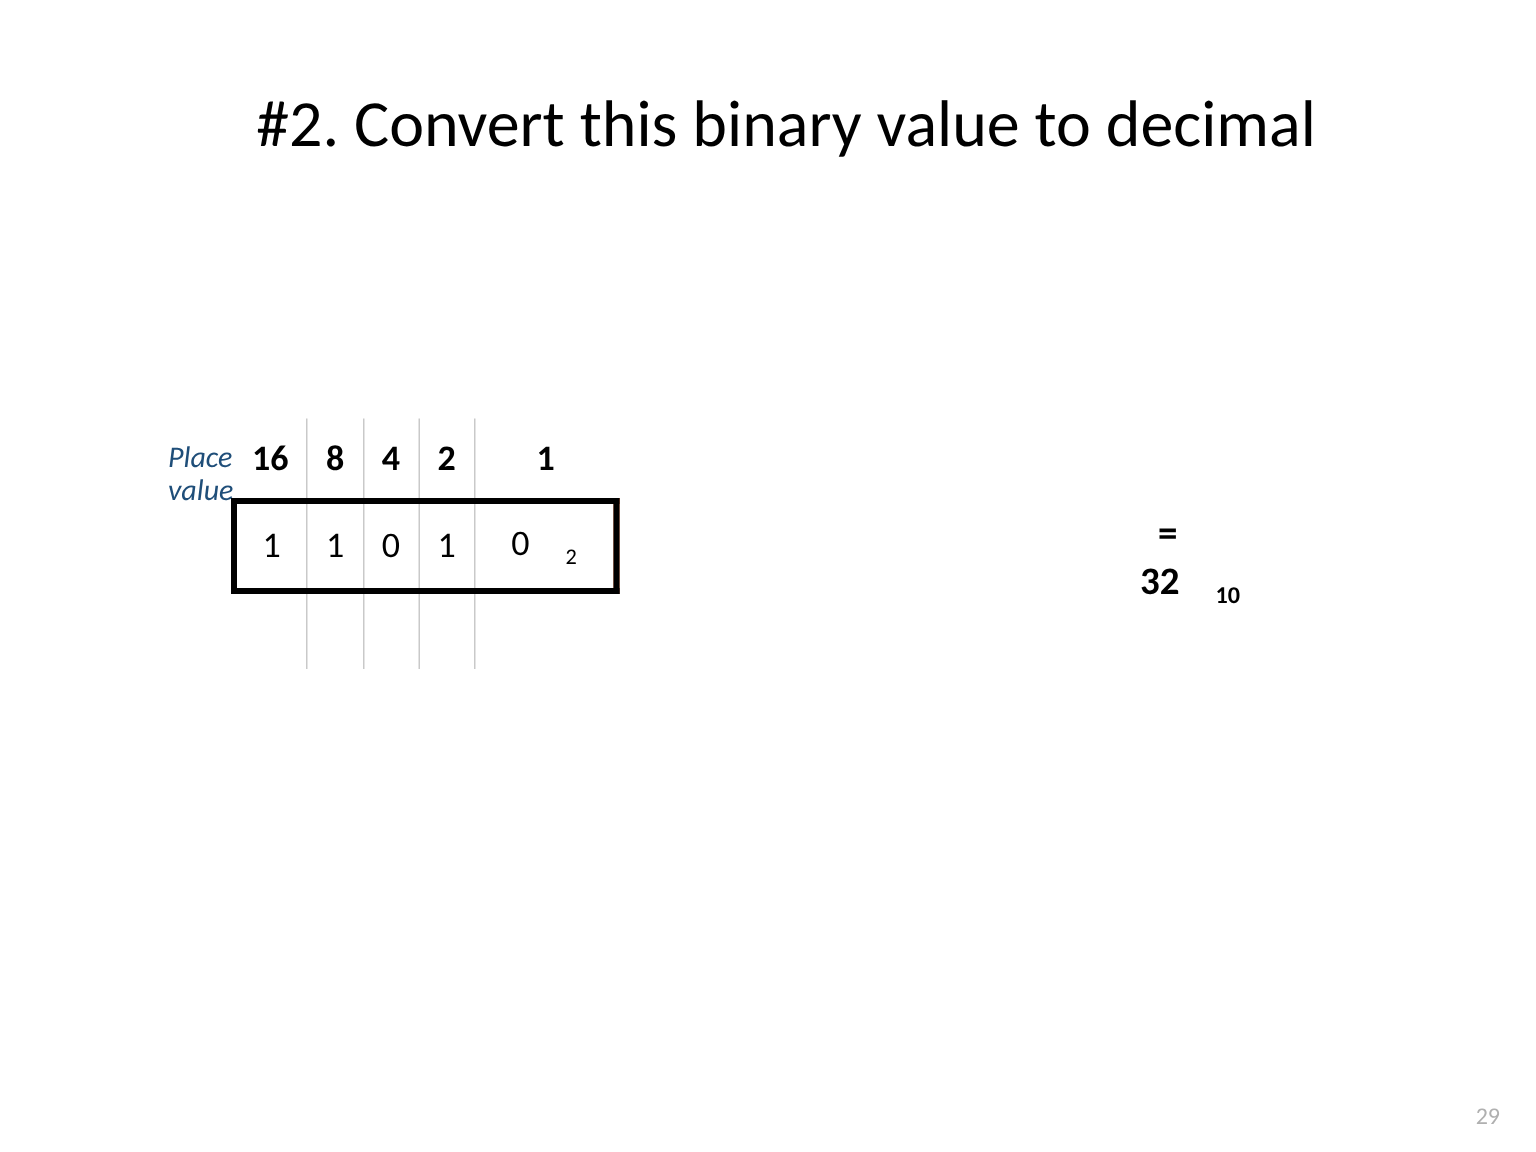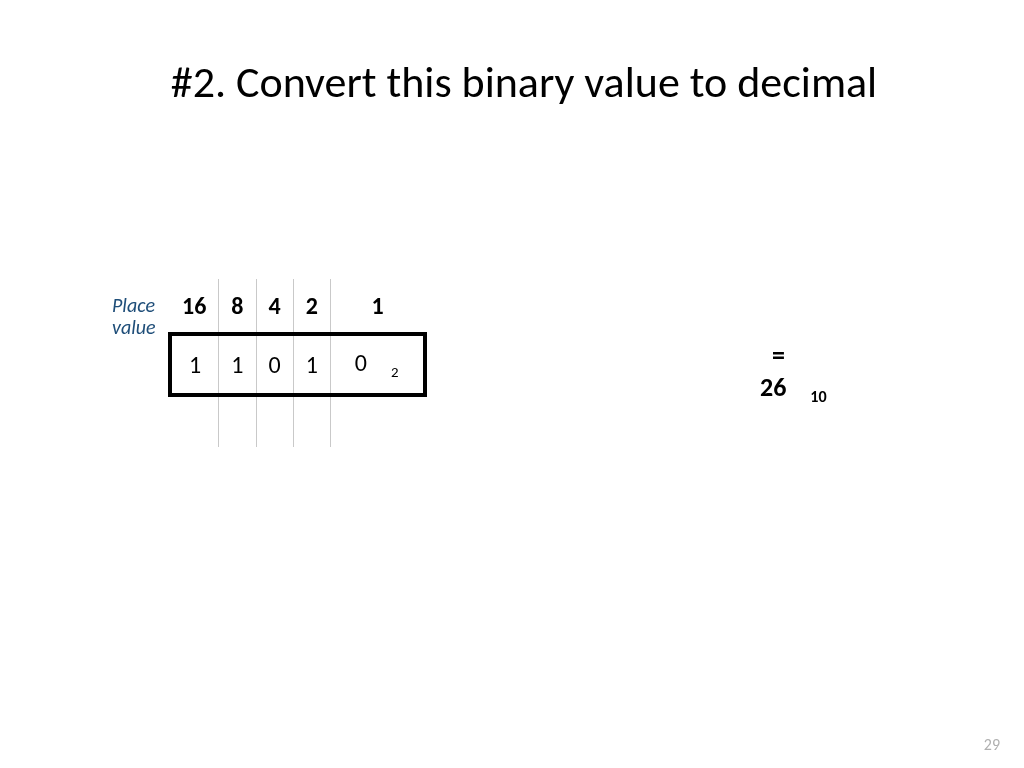--- a/index.html
+++ b/index.html
@@ -30,21 +30,21 @@
     top: 15px;
     font-family: Calibri, sans-serif;
     font-style: italic;
     color: #1f4e79;
     font-size: 20px;
     line-height: 1.1;
     text-align: left;
   }
   .grid-wrap {
     position: absolute;
-    left: 68px;
+    left: 54px;
     top: 0;
   }
   table.grid {
     border-collapse: collapse;
     table-layout: fixed;
   }
   table.grid td {
     width: 100px;
     height: 52px;
     text-align: center;
@@ -116,18 +116,18 @@
             <td></td>
             <td></td>
             <td></td>
             <td></td>
       </tr>
     </tbody>
       </table>
   </div>
 
   <div class="result">
-    <span>= 26</span><span class="sub">10</span>
+    <span>= 32</span><span class="sub">10</span>
   </div>
 
 </div>
 
 <div class="page-number">29</div>
 
 </body></html>

